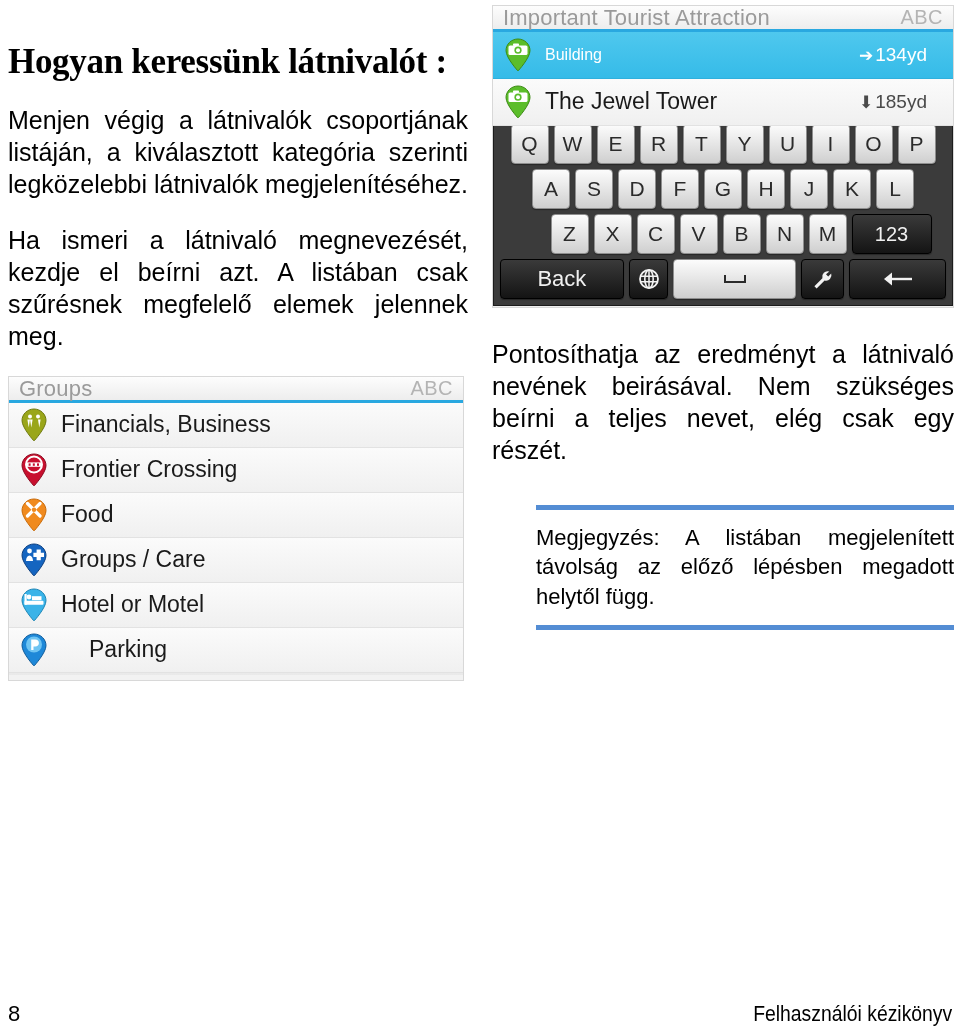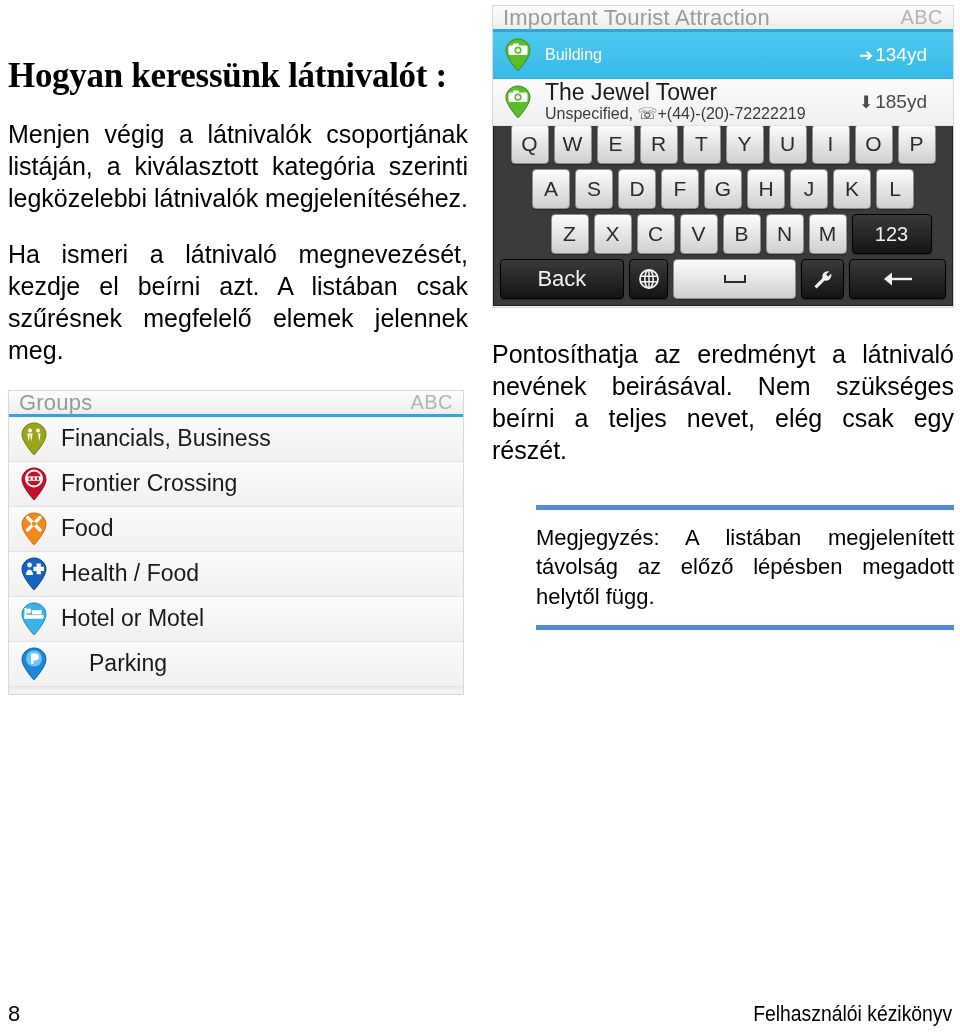--- a/index.html
+++ b/index.html
@@ -6,21 +6,21 @@
   body{
     width:960px;height:1035px;
     background:#ffffff;
     font-family:"Liberation Sans", sans-serif;
     position:relative;
     overflow:hidden;
   }
   .page{position:relative;width:960px;height:1035px;}
 
   
-  .col-left{position:absolute;left:8px;top:16px;width:460px;}
+  .col-left{position:absolute;left:8px;top:2px;width:460px;}
   .col-right{position:absolute;left:492px;top:0;width:462px;}
 
   
   .headline{
     font-family:"Liberation Serif", serif;
     font-weight:bold;
     font-size:35px;
     line-height:1.12;
     color:#000;
     margin:0;
@@ -254,21 +254,21 @@
 
         <div class="dev-row" style="height:45px;">
           <span class="pin">
             <svg viewBox="0 0 30 34">
               <path d="M15 1C8.4 1 3 6.2 3 12.6 3 20 15 33 15 33S27 20 27 12.6C27 6.2 21.6 1 15 1z" fill="#1565c0" stroke="#0d3f80" stroke-width="1"></path>
               <circle cx="10.5" cy="8" r="2.4" fill="#fff"></circle>
               <path d="M7 18c0-3.2 1.6-5.4 3.5-5.4S14 14.8 14 18z" fill="#fff"></path>
               <path d="M17.6 6.6h4.2v3.2h3.2v4.2h-3.2v3.2h-4.2v-3.2h-3.2V9.8h3.2z" fill="#fff"></path>
             </svg>
           </span>
-          <span class="row-main">Health / Food</span>
+          <span class="row-main">Groups / Care</span>
         </div>
 
         <div class="dev-row" style="height:45px;">
           <span class="pin">
             <svg viewBox="0 0 30 34">
               <path d="M15 1C8.4 1 3 6.2 3 12.6 3 20 15 33 15 33S27 20 27 12.6C27 6.2 21.6 1 15 1z" fill="#3ab3e8" stroke="#1d86b6" stroke-width="1"></path>
               <circle cx="10" cy="9" r="2.4" fill="#fff"></circle>
               <path d="M13 8.2h9.5v4H13z" fill="#fff"></path>
               <rect x="5.5" y="12.8" width="19" height="4" rx="1" fill="#fff"></rect>
               <rect x="5.5" y="6" width="2.2" height="10.8" fill="#fff"></rect>
@@ -354,21 +354,20 @@
             <svg viewBox="0 0 30 34">
               <path d="M15 1C8.4 1 3 6.2 3 12.6 3 20 15 33 15 33S27 20 27 12.6C27 6.2 21.6 1 15 1z" fill="#5bbd2a" stroke="#3d8a16" stroke-width="1"></path>
               <rect x="5.5" y="7.5" width="19" height="9.5" rx="1.6" fill="#fff"></rect>
               <rect x="10" y="5.6" width="6" height="2.4" rx="0.8" fill="#fff"></rect>
               <circle cx="15" cy="12.2" r="3.6" fill="#5bbd2a"></circle>
               <circle cx="15" cy="12.2" r="2" fill="#fff"></circle>
             </svg>
           </span>
           <span class="row-texts">
             <span class="row-main">The Jewel Tower</span>
-            <span class="row-sub">Unspecified, ☏+(44)-(20)-72222219</span>
           </span>
           <span class="row-dist">
             <span class="dist-arrow">⬇</span>
             <span>185yd</span>
           </span>
         </div>
       </div>
 
       <div class="kbd">
         <div class="kbd-row">

